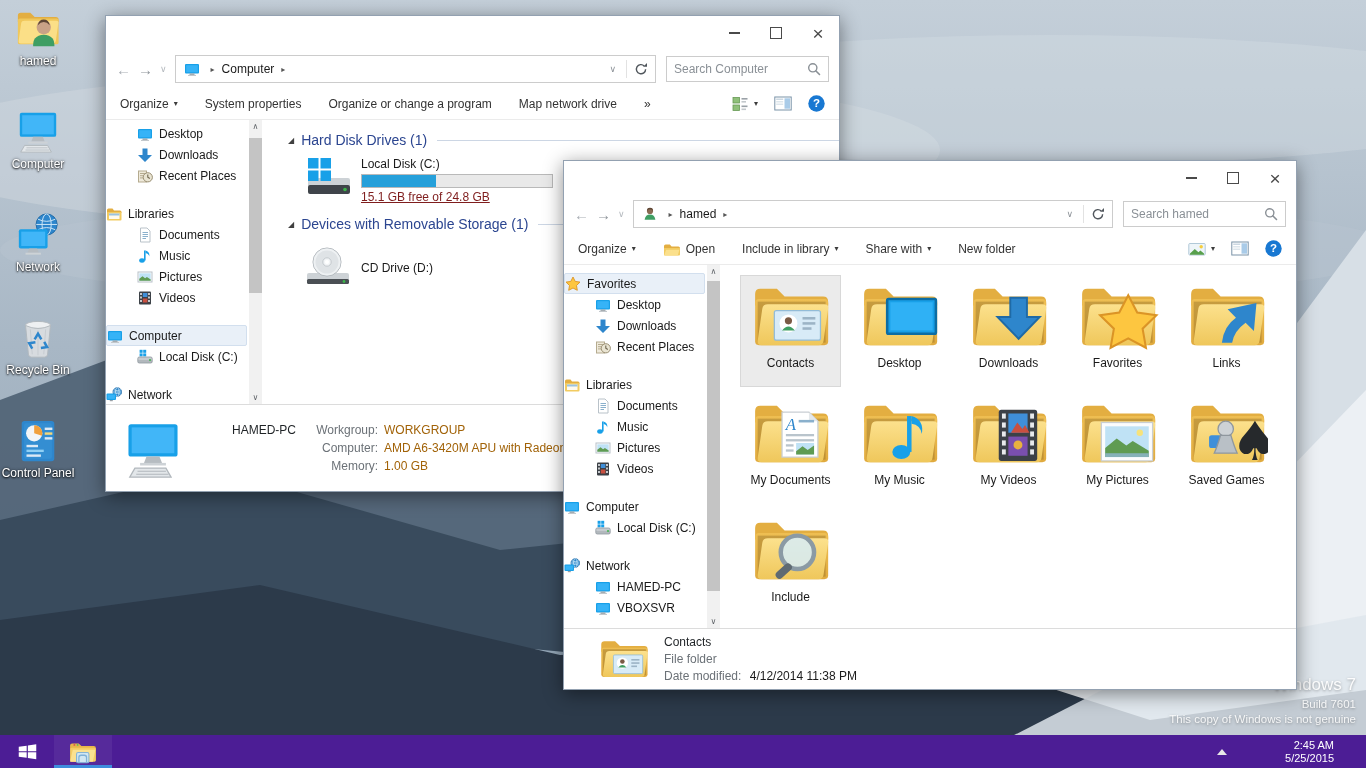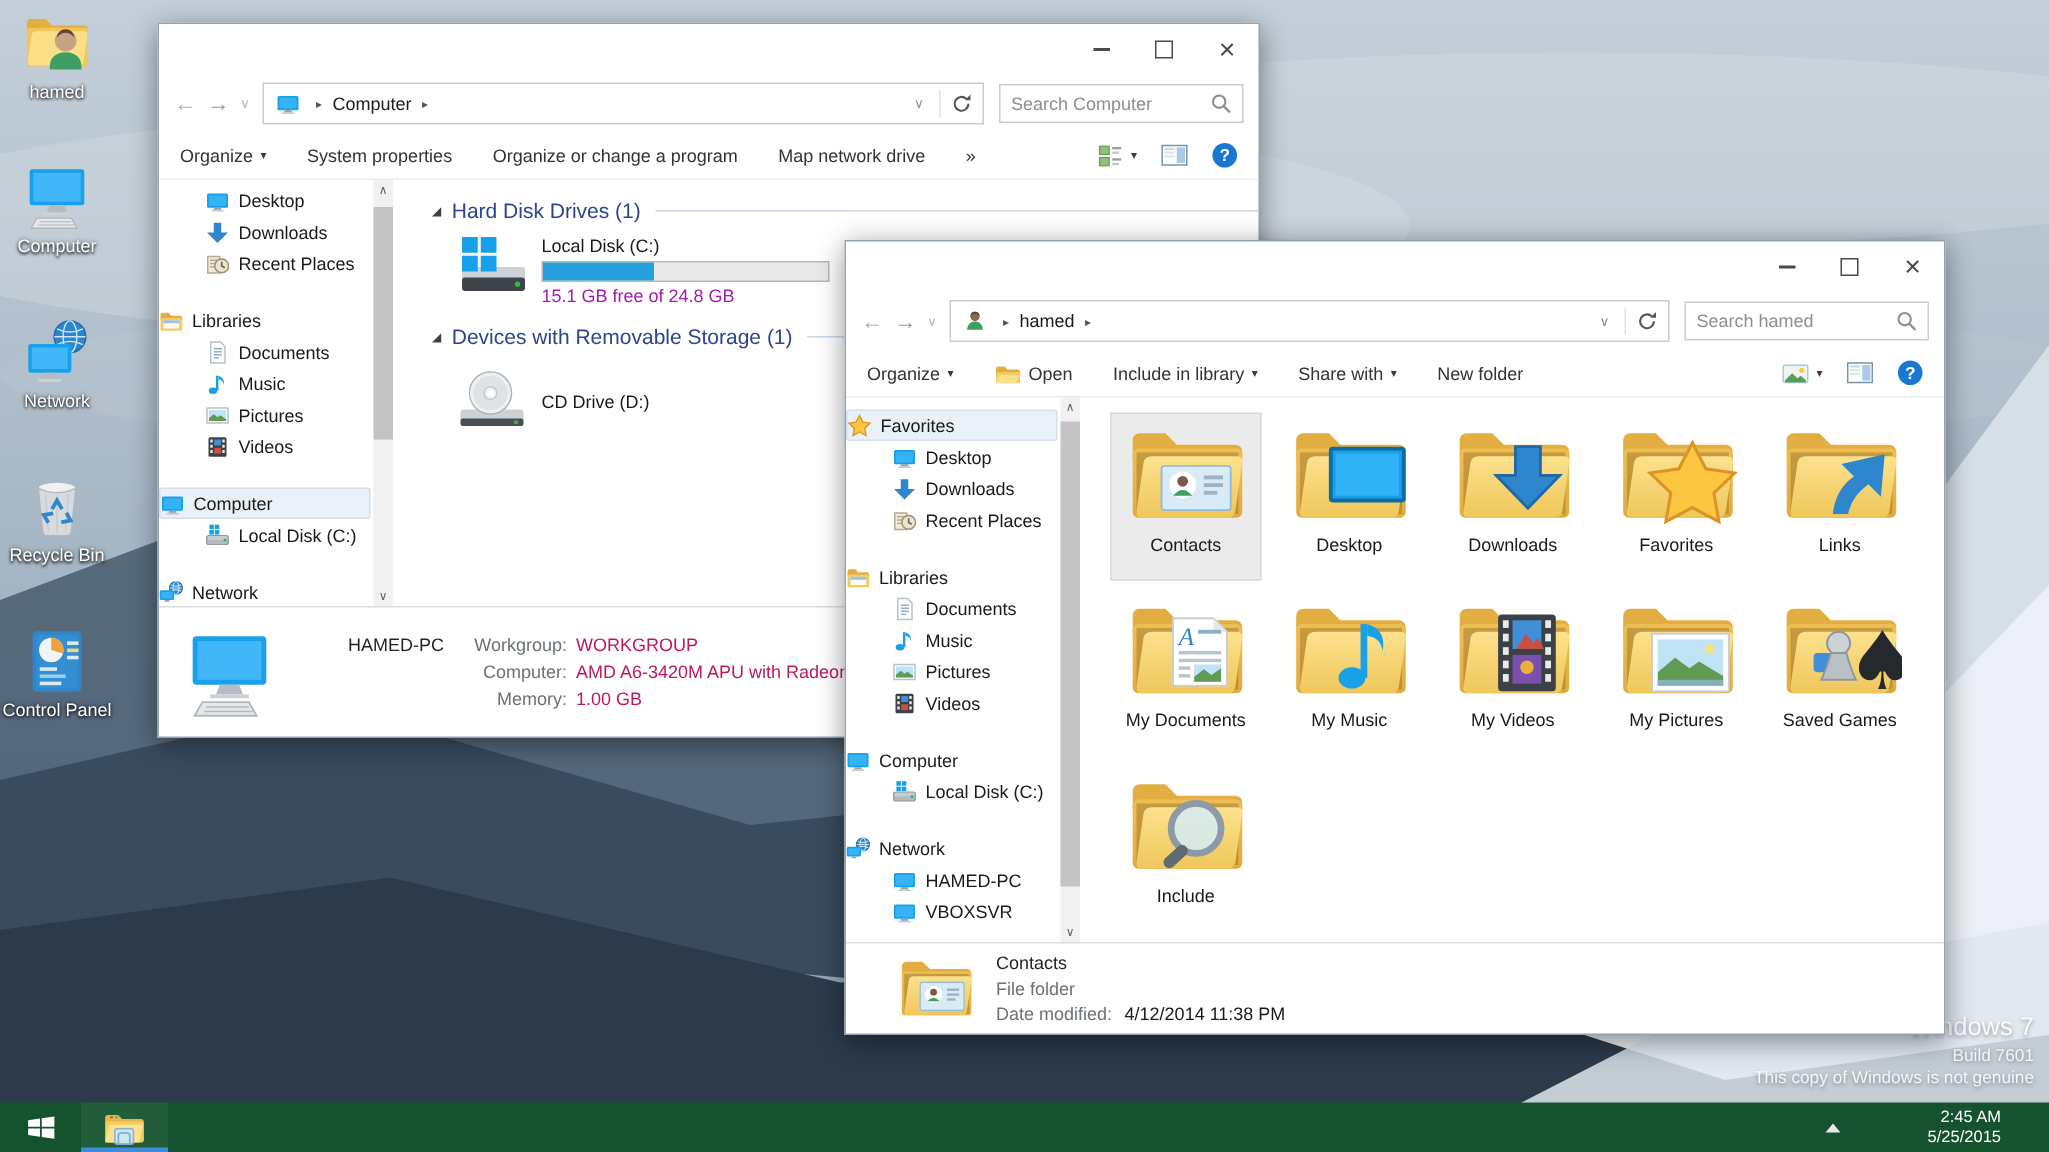--- a/index.html
+++ b/index.html
@@ -65,45 +65,45 @@
   .main1{flex:1;padding:6px 0 0 26px;overflow:hidden;}
   .group-hdr{display:flex;align-items:center;margin:6px 0 4px 0;}
   .group-tri{font-size:8px;color:#404040;margin-right:7px;}
   .group-title{font-size:14px;color:#2b4590;white-space:nowrap;}
   .group-line{flex:1;height:1px;background:#ccd6e4;margin-left:10px;}
   .drive-item{display:flex;align-items:flex-start;margin:8px 0 12px 14px;cursor:pointer;}
   .drive-ico{width:52px;height:44px;margin-right:7px;flex:none;}
   .drive-name{margin-top:1px;}
   .drive-bar{width:190px;height:12px;border:1px solid #b9b9b9;background:#e9e9e9;margin:3px 0 2px 0;}
   .drive-fill{height:100%;background:#26a0da;}
-  .drive-free{color:#a21caf;}
+  .drive-free{color:#7f1d1d;text-decoration:underline;}
   .cd-item{display:flex;align-items:center;margin:14px 0 0 14px;cursor:pointer;}
   
   .details1{height:86px;flex:none;border-top:1px solid #dcdcdc;display:flex;align-items:center;padding:0 12px;overflow:hidden;}
   .details1-ico{width:66px;height:58px;margin:0 20px 0 4px;flex:none;}
   .d-row{display:flex;line-height:18px;white-space:nowrap;}
   .d-name{width:88px;text-align:right;margin-right:10px;color:#1f2326;}
   .d-label{width:72px;text-align:right;margin-right:6px;color:#6b7177;}
-  .d-val{color:#be185d;}
+  .d-val{color:#a16207;}
   
   .main2{flex:1;padding:10px 0 0 20px;overflow:hidden;}
   .grid{display:flex;flex-wrap:wrap;width:552px;}
   .tile{width:101px;height:112px;margin:0 8px 5px 0;display:flex;flex-direction:column;align-items:center;
         border:1px solid transparent;box-sizing:border-box;cursor:pointer;}
   .tile.selected{background:#ebebeb;border-color:#d8d8d8;}
   .tile-ico{width:82px;height:72px;margin-top:5px;}
   .tile-label{margin-top:3px;white-space:nowrap;}
   .details2{height:60px;flex:none;border-top:1px solid #dcdcdc;display:flex;align-items:center;padding-left:34px;overflow:hidden;}
   .details2-ico{width:52px;height:46px;margin-right:14px;flex:none;}
   .d2-name{line-height:17px;color:#1f2326;}
   .d2-type{line-height:17px;color:#6b7177;}
   .d2-daterow{line-height:17px;}
   .d2-datelabel{color:#6b7177;margin-right:5px;}
   
-  .taskbar{position:absolute;left:0;bottom:0;width:100%;height:33px;background:#14532d;z-index:100;
+  .taskbar{position:absolute;left:0;bottom:0;width:100%;height:33px;background:#4c1d95;z-index:100;
            display:flex;align-items:center;}
   .start-btn{width:54px;height:100%;display:flex;align-items:center;justify-content:center;cursor:pointer;}
   .task-app{width:58px;height:100%;position:relative;display:flex;align-items:center;justify-content:center;
             background:rgba(255,255,255,.06);cursor:pointer;}
   .task-underline{position:absolute;left:0;bottom:0;width:100%;height:3px;background:#3e8ddd;}
   .tray{margin-left:auto;display:flex;align-items:center;height:100%;}
   .tray-arrow{width:0;height:0;border-left:5px solid transparent;border-right:5px solid transparent;
               border-bottom:6px solid #e8e8e8;margin-right:58px;cursor:pointer;}
   .clock{color:#fff;font-size:11px;line-height:13px;text-align:right;margin-right:32px;cursor:pointer;}
 </style>

